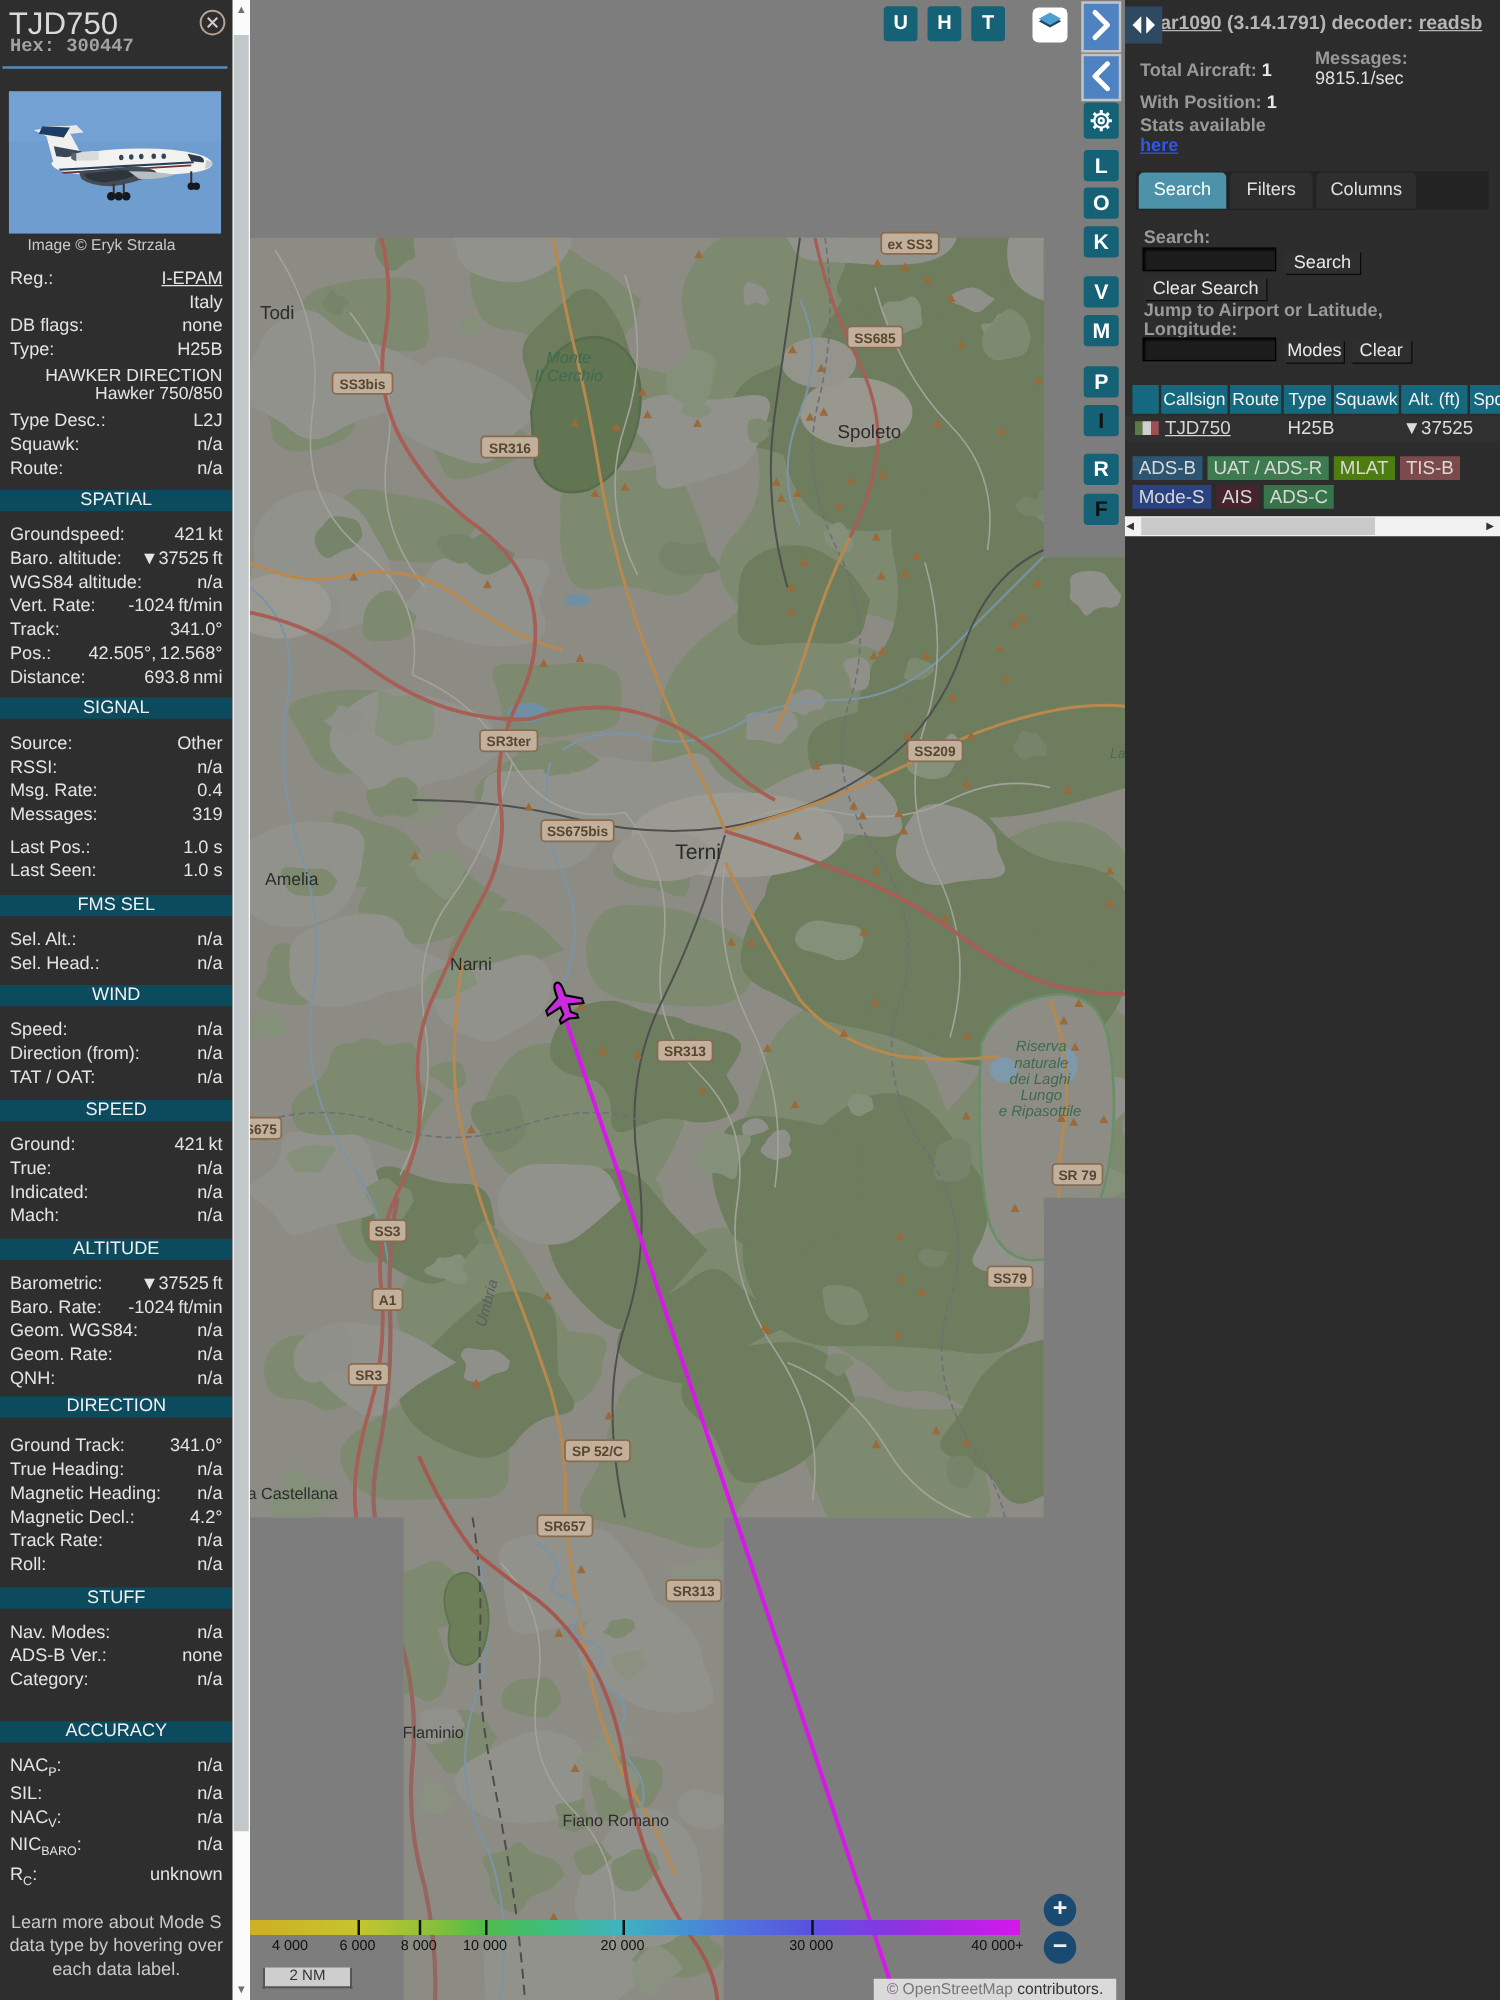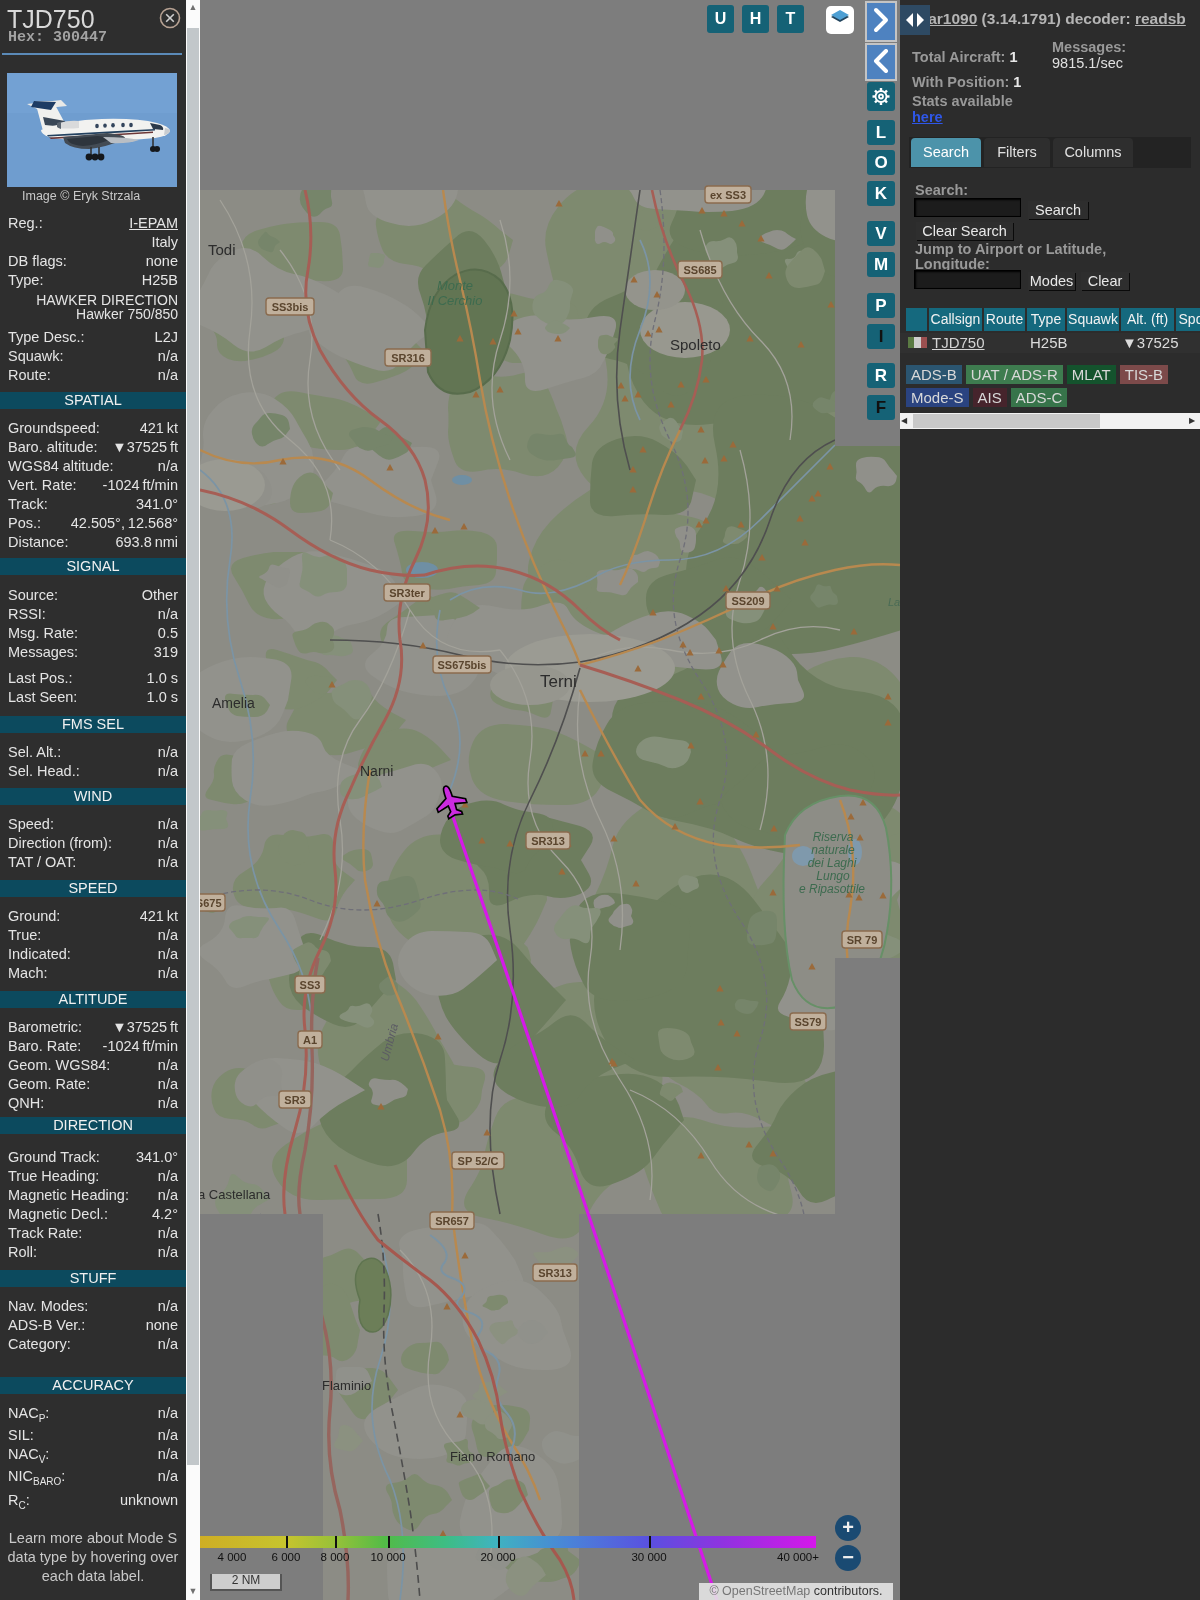--- a/index.html
+++ b/index.html
@@ -638,21 +638,21 @@
 <div class="row" style="top:419px">Groundspeed:<span class="v">421 kt</span></div>
 <div class="row" style="top:438px">Baro. altitude:<span class="v">▼37525 ft</span></div>
 <div class="row" style="top:457px">WGS84 altitude:<span class="v">n/a</span></div>
 <div class="row" style="top:476px">Vert. Rate:<span class="v">-1024 ft/min</span></div>
 <div class="row" style="top:495px">Track:<span class="v">341.0°</span></div>
 <div class="row" style="top:514px">Pos.:<span class="v">42.505°, 12.568°</span></div>
 <div class="row" style="top:533px">Distance:<span class="v">693.8 nmi</span></div>
 <div class="shdr" style="top:558px">SIGNAL</div>
 <div class="row" style="top:586px">Source:<span class="v">Other</span></div>
 <div class="row" style="top:605px">RSSI:<span class="v">n/a</span></div>
-<div class="row" style="top:624px">Msg. Rate:<span class="v">0.5</span></div>
+<div class="row" style="top:624px">Msg. Rate:<span class="v">0.4</span></div>
 <div class="row" style="top:643px">Messages:<span class="v">319</span></div>
 <div class="row" style="top:669px">Last Pos.:<span class="v">1.0 s</span></div>
 <div class="row" style="top:688px">Last Seen:<span class="v">1.0 s</span></div>
 <div class="shdr" style="top:716px">FMS SEL</div>
 <div class="row" style="top:743px">Sel. Alt.:<span class="v">n/a</span></div>
 <div class="row" style="top:762px">Sel. Head.:<span class="v">n/a</span></div>
 <div class="shdr" style="top:788px">WIND</div>
 <div class="row" style="top:815px">Speed:<span class="v">n/a</span></div>
 <div class="row" style="top:834px">Direction (from):<span class="v">n/a</span></div>
 <div class="row" style="top:853px">TAT / OAT:<span class="v">n/a</span></div>
@@ -797,21 +797,21 @@
  <div style="position:absolute;left:8px;top:4px;width:19px;height:11px;display:flex">
   <div style="flex:1;background:#5a7a43"></div>
         <div style="flex:1;background:#cfcfcf"></div>
         <div style="flex:1;background:#9c5050"></div>
  </div>
  <span class="u" style="position:absolute;left:32px;color:#d4d4d4">TJD750</span>
  <span style="position:absolute;left:130px;color:#dcdcdc">H25B</span>
  <span style="position:absolute;left:222px;color:#dcdcdc">▼37525</span>
 </div>
 <div class="badges" style="top:365px">
- <span class="bdg" style="background:#2b5570">ADS-B</span><span class="bdg" style="background:#3e7c4f">UAT / ADS-R</span><span class="bdg" style="background:#14532d">MLAT</span><span class="bdg" style="background:#7c4a4a">TIS-B</span>
+ <span class="bdg" style="background:#2b5570">ADS-B</span><span class="bdg" style="background:#3e7c4f">UAT / ADS-R</span><span class="bdg" style="background:#4d7c0f">MLAT</span><span class="bdg" style="background:#7c4a4a">TIS-B</span>
 </div>
 <div class="badges" style="top:388px">
  <span class="bdg" style="background:#2a4380">Mode-S</span><span class="bdg" style="background:#46242c">AIS</span><span class="bdg" style="background:#37744a">ADS-C</span>
 </div>
 <div class="hscroll">
  <div class="harrow" style="left:1px">◀</div>
  <div class="hthumb"></div>
  <div class="harrow" style="right:1px">▶</div>
 </div>
 </div>

